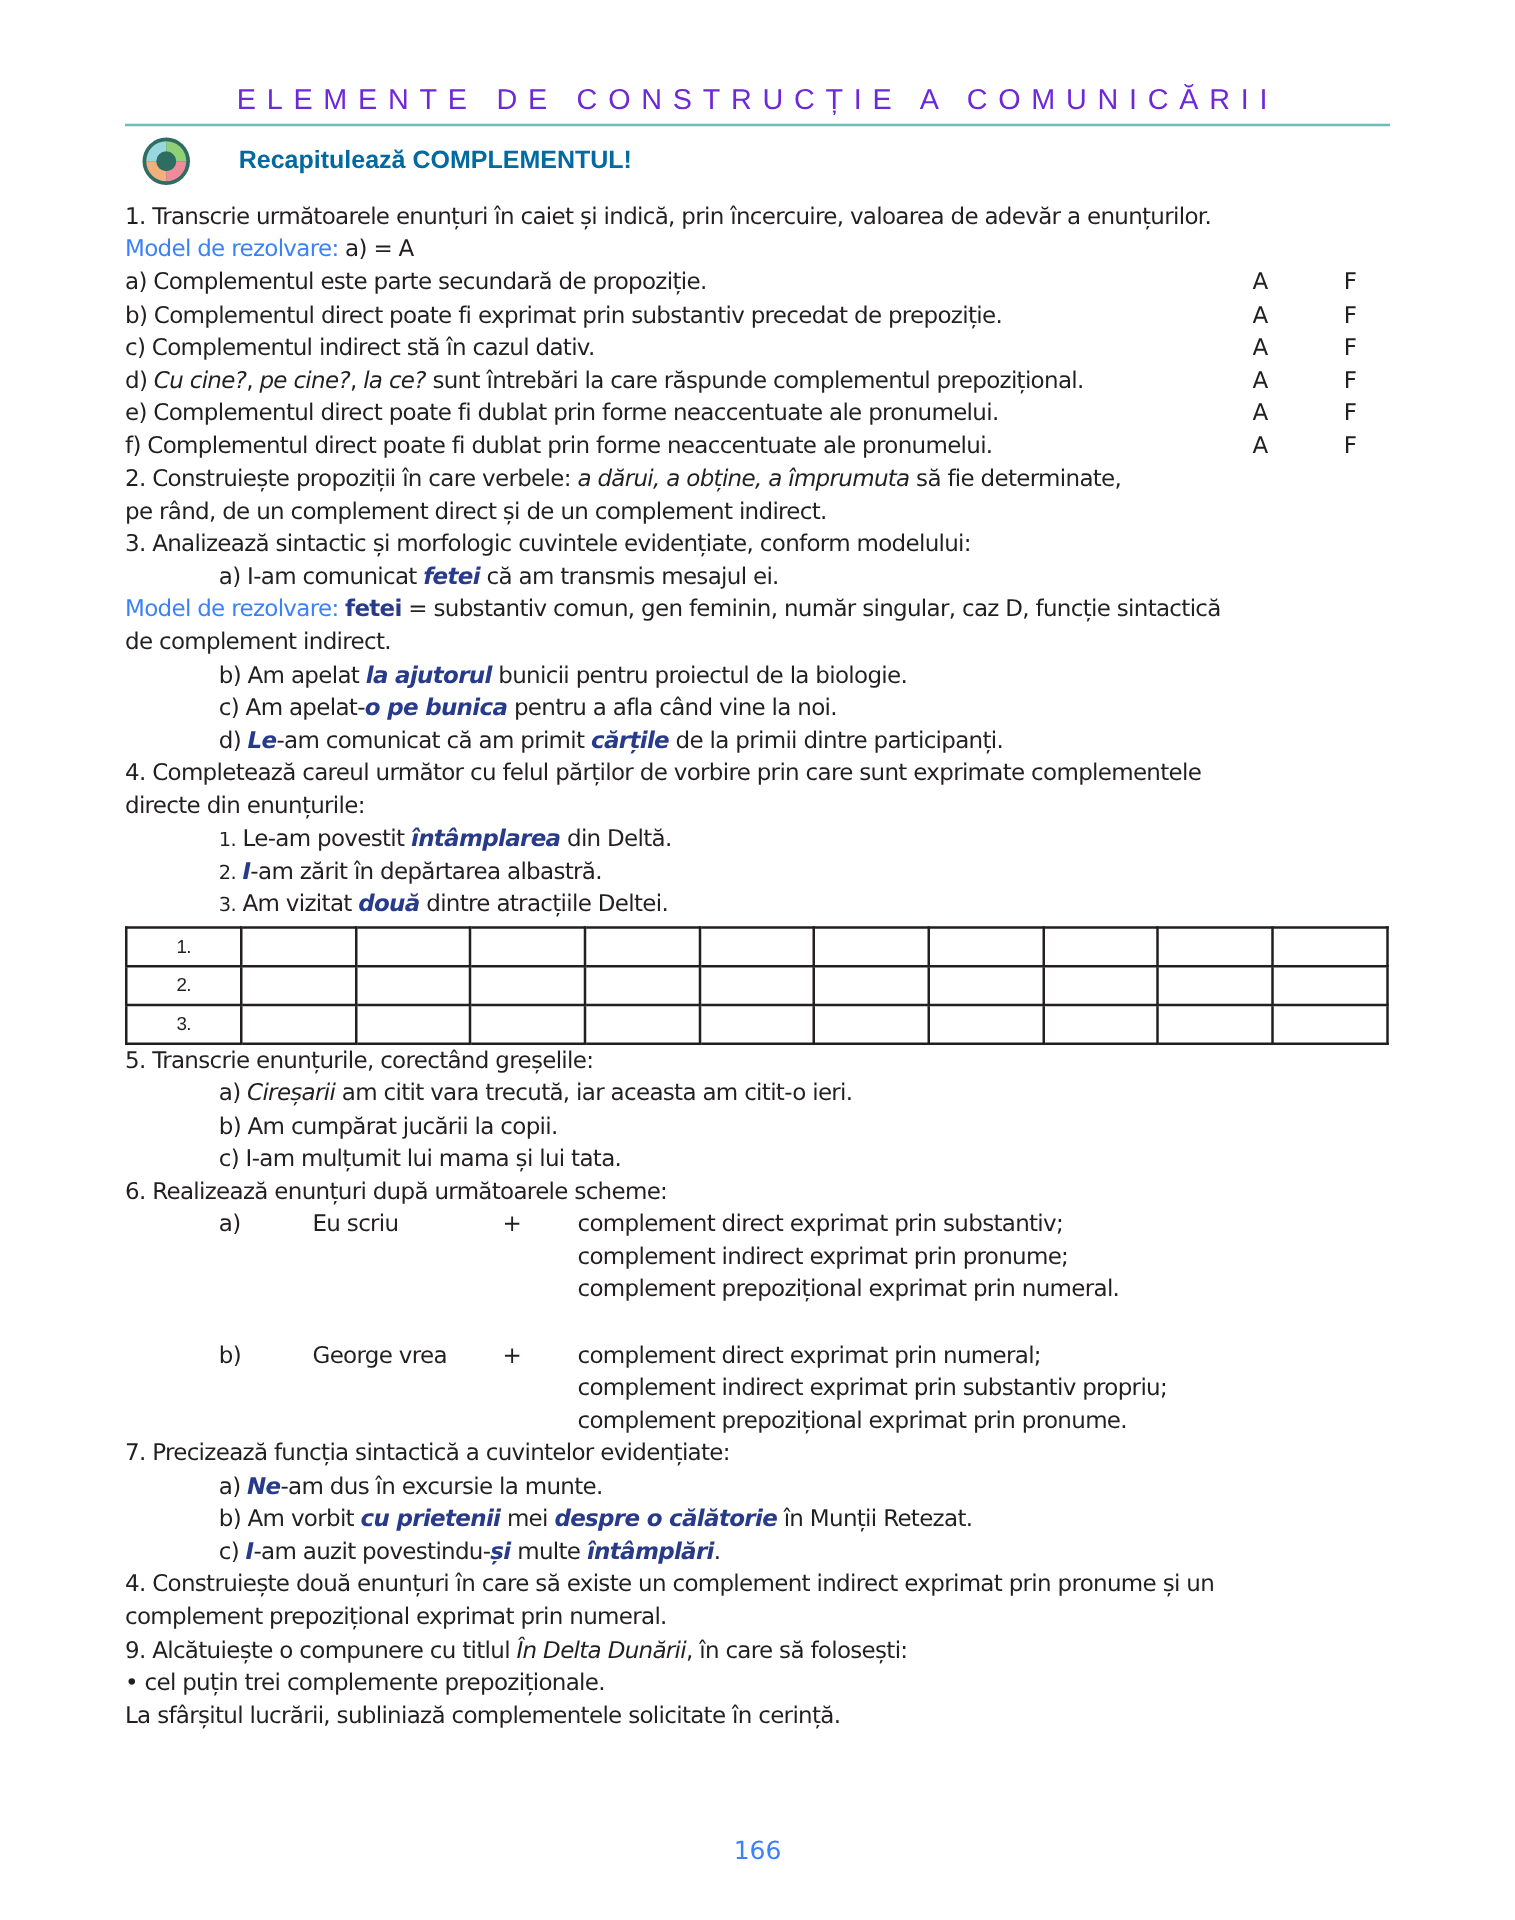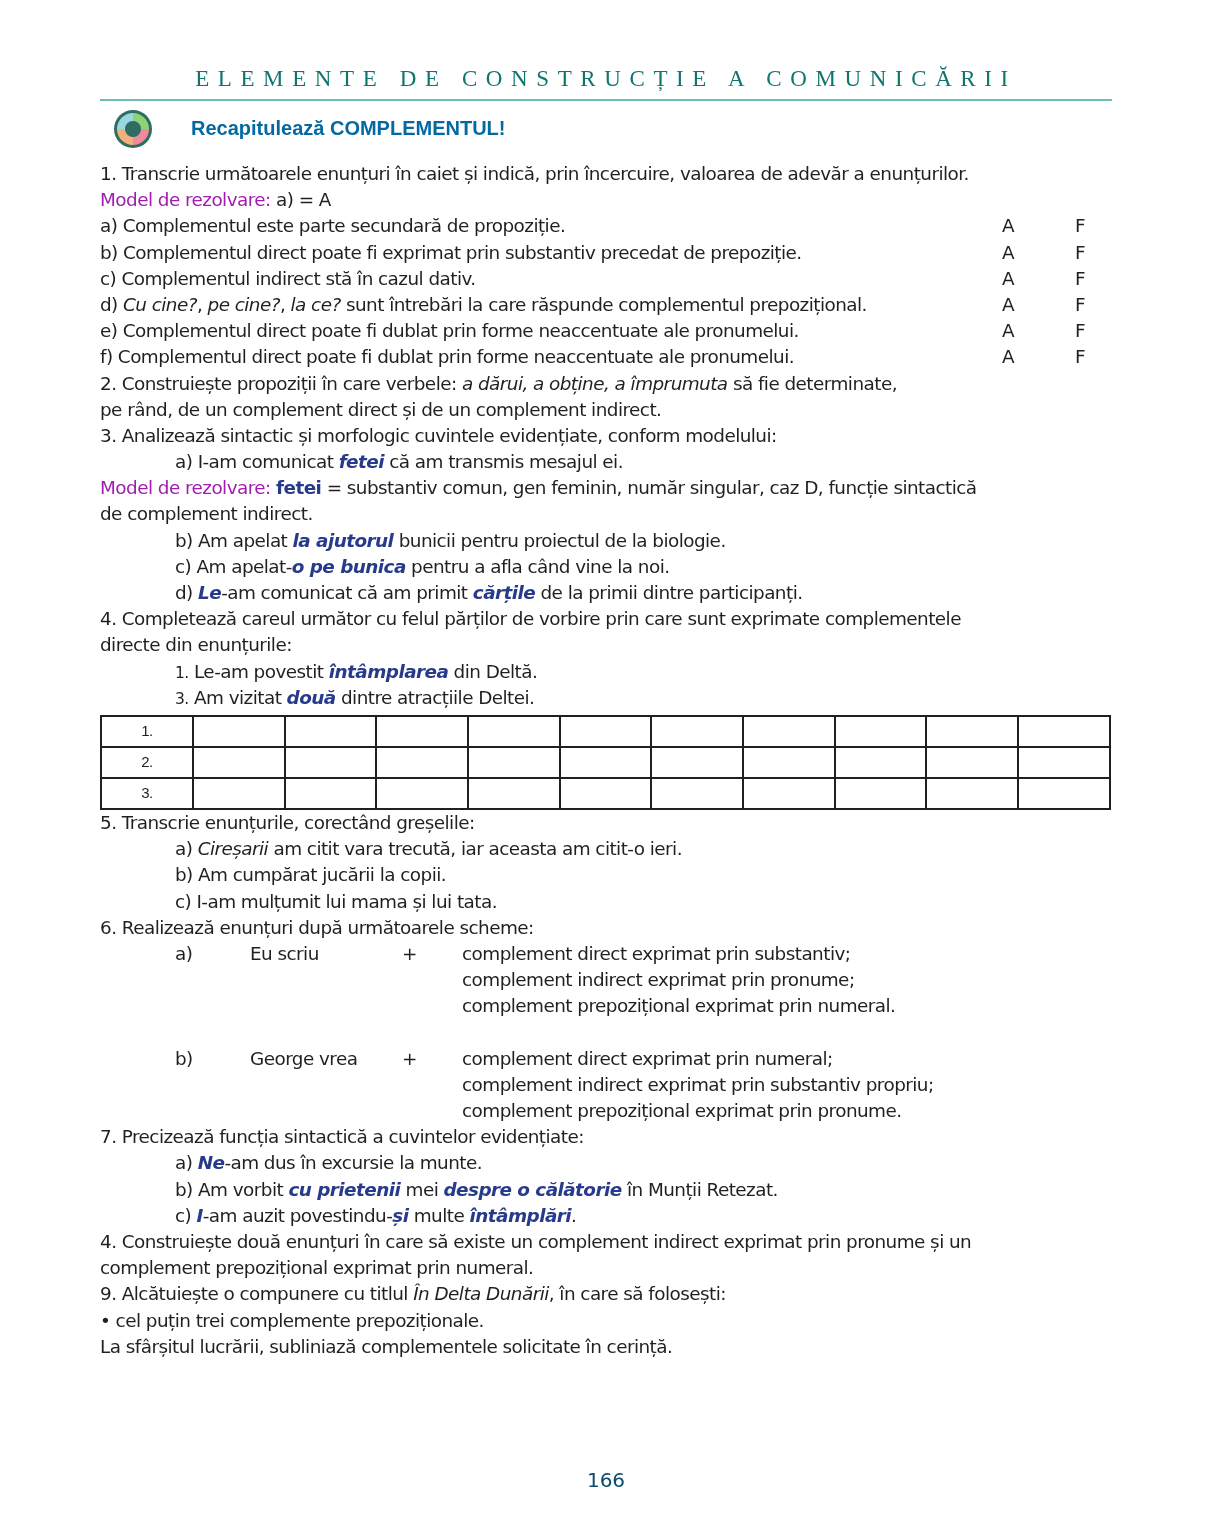--- a/index.html
+++ b/index.html
@@ -1,44 +1,44 @@
 <!DOCTYPE html>
 <html><head>
 <meta charset="utf-8">
 <style>
   html,body{margin:0;padding:0;background:#ffffff;}
   body{width:1212px;height:1536px;position:relative;overflow:hidden;
        font-family:"DejaVu Sans",sans-serif;color:#231f20;}
   .header-title{position:absolute;left:100px;width:1012px;top:66px;text-align:center;
-       font-family:Liberation Serif, serif;font-size:23px;letter-spacing:8.6px;color:#0f766e;}
+       font-family:Liberation Sans, sans-serif;font-size:23px;letter-spacing:8.6px;color:#6d28d9;}
   .header-rule{position:absolute;left:100px;width:1012px;top:99px;height:2px;background:#6dbcb6;}
   .recap-icon{position:absolute;left:112px;top:108px;width:42px;height:42px;}
   .recap-title{position:absolute;left:191px;top:117px;font-family:"Liberation Sans",sans-serif;
        font-weight:bold;font-size:20px;color:#0369a1;}
   .content{position:absolute;left:100px;top:161px;width:1012px;font-family:"DejaVu Sans",sans-serif;
        font-size:18.4px;line-height:26.2px;letter-spacing:-0.55px;}
   .line{white-space:nowrap;position:relative;height:26.2px;}
   .ind{padding-left:75px;}
-  .orange{color:#a21caf;}
+  .orange{color:#3b82f6;}
   .hl{color:#283a8a;font-style:italic;font-weight:bold;}
   .hlb{color:#283a8a;font-weight:bold;}
   .it{font-style:italic;}
   .af-a{position:absolute;left:902px;top:0;}
   .af-f{position:absolute;left:975px;top:0;}
   .num-small{font-size:15.5px;}
   table.careu{border-collapse:collapse;width:1011px;margin-top:4px;margin-bottom:0px;}
   table.careu td{border:2px solid #231f20;height:29px;width:92px;padding:0;}
   table.careu td.rn{text-align:center;font-family:"Liberation Sans",sans-serif;font-size:15px;color:#231f20;}
   .scheme{position:relative;height:26.2px;white-space:nowrap;}
   .scheme .lbl{position:absolute;left:75px;}
   .scheme .subj{position:absolute;left:150px;text-align:center;}
   .scheme .plus{position:absolute;left:302px;}
   .scheme .desc{position:absolute;left:362px;}
   .page-number{position:absolute;left:0;width:1212px;top:1468px;text-align:center;
-       font-family:"DejaVu Sans",sans-serif;font-size:20px;color:#0c4a6e;}
+       font-family:"DejaVu Sans",sans-serif;font-size:20px;color:#3b82f6;}
 </style>
 </head>
 <body>
 
 <div class="header-title">ELEMENTE DE CONSTRUCȚIE A COMUNICĂRII</div>
 <div class="header-rule"></div>
 
 <svg class="recap-icon" viewBox="0 0 42 42">
   <circle cx="21" cy="21" r="19" fill="#2f6d63"></circle>
   <path d="M21 5 A16 16 0 0 1 37 21 L29 21 A8 8 0 0 0 21 13 Z" fill="#8fd176"></path>
@@ -68,20 +68,21 @@
   <div class="line ind"><span>a) I-am comunicat </span><span class="hl">fetei</span><span> că am transmis mesajul ei.</span></div>
   <div class="line"><span class="orange">Model de rezolvare:</span> <span class="hlb">fetei</span><span> = substantiv comun, gen feminin, număr singular, caz D, funcție sintactică</span></div>
   <div class="line">de complement indirect.</div>
   <div class="line ind"><span>b) Am apelat </span><span class="hl">la ajutorul</span><span> bunicii pentru proiectul de la biologie.</span></div>
   <div class="line ind"><span>c) Am apelat-</span><span class="hl">o pe bunica</span><span> pentru a afla când vine la noi.</span></div>
   <div class="line ind"><span>d) </span><span class="hl">Le</span><span>-am comunicat că am primit </span><span class="hl">cărțile</span><span> de la primii dintre participanți.</span></div>
 
   <div class="line">4. Completează careul următor cu felul părților de vorbire prin care sunt exprimate complementele</div>
   <div class="line">directe din enunțurile:</div>
   <div class="line ind"><span class="num-small">1.</span><span> Le-am povestit </span><span class="hl">întâmplarea</span><span> din Deltă.</span></div>
+  <div class="line ind"><span class="num-small">2.</span><span> </span><span class="hl">I</span><span>-am zărit în depărtarea albastră.</span></div>
   <div class="line ind"><span class="num-small">3.</span><span> Am vizitat </span><span class="hl">două</span><span> dintre atracțiile Deltei.</span></div>
 
   <table class="careu">
     <tbody>
         <tr>
       <td class="rn">1.</td>
       <td></td>
           <td></td>
           <td></td>
           <td></td>

